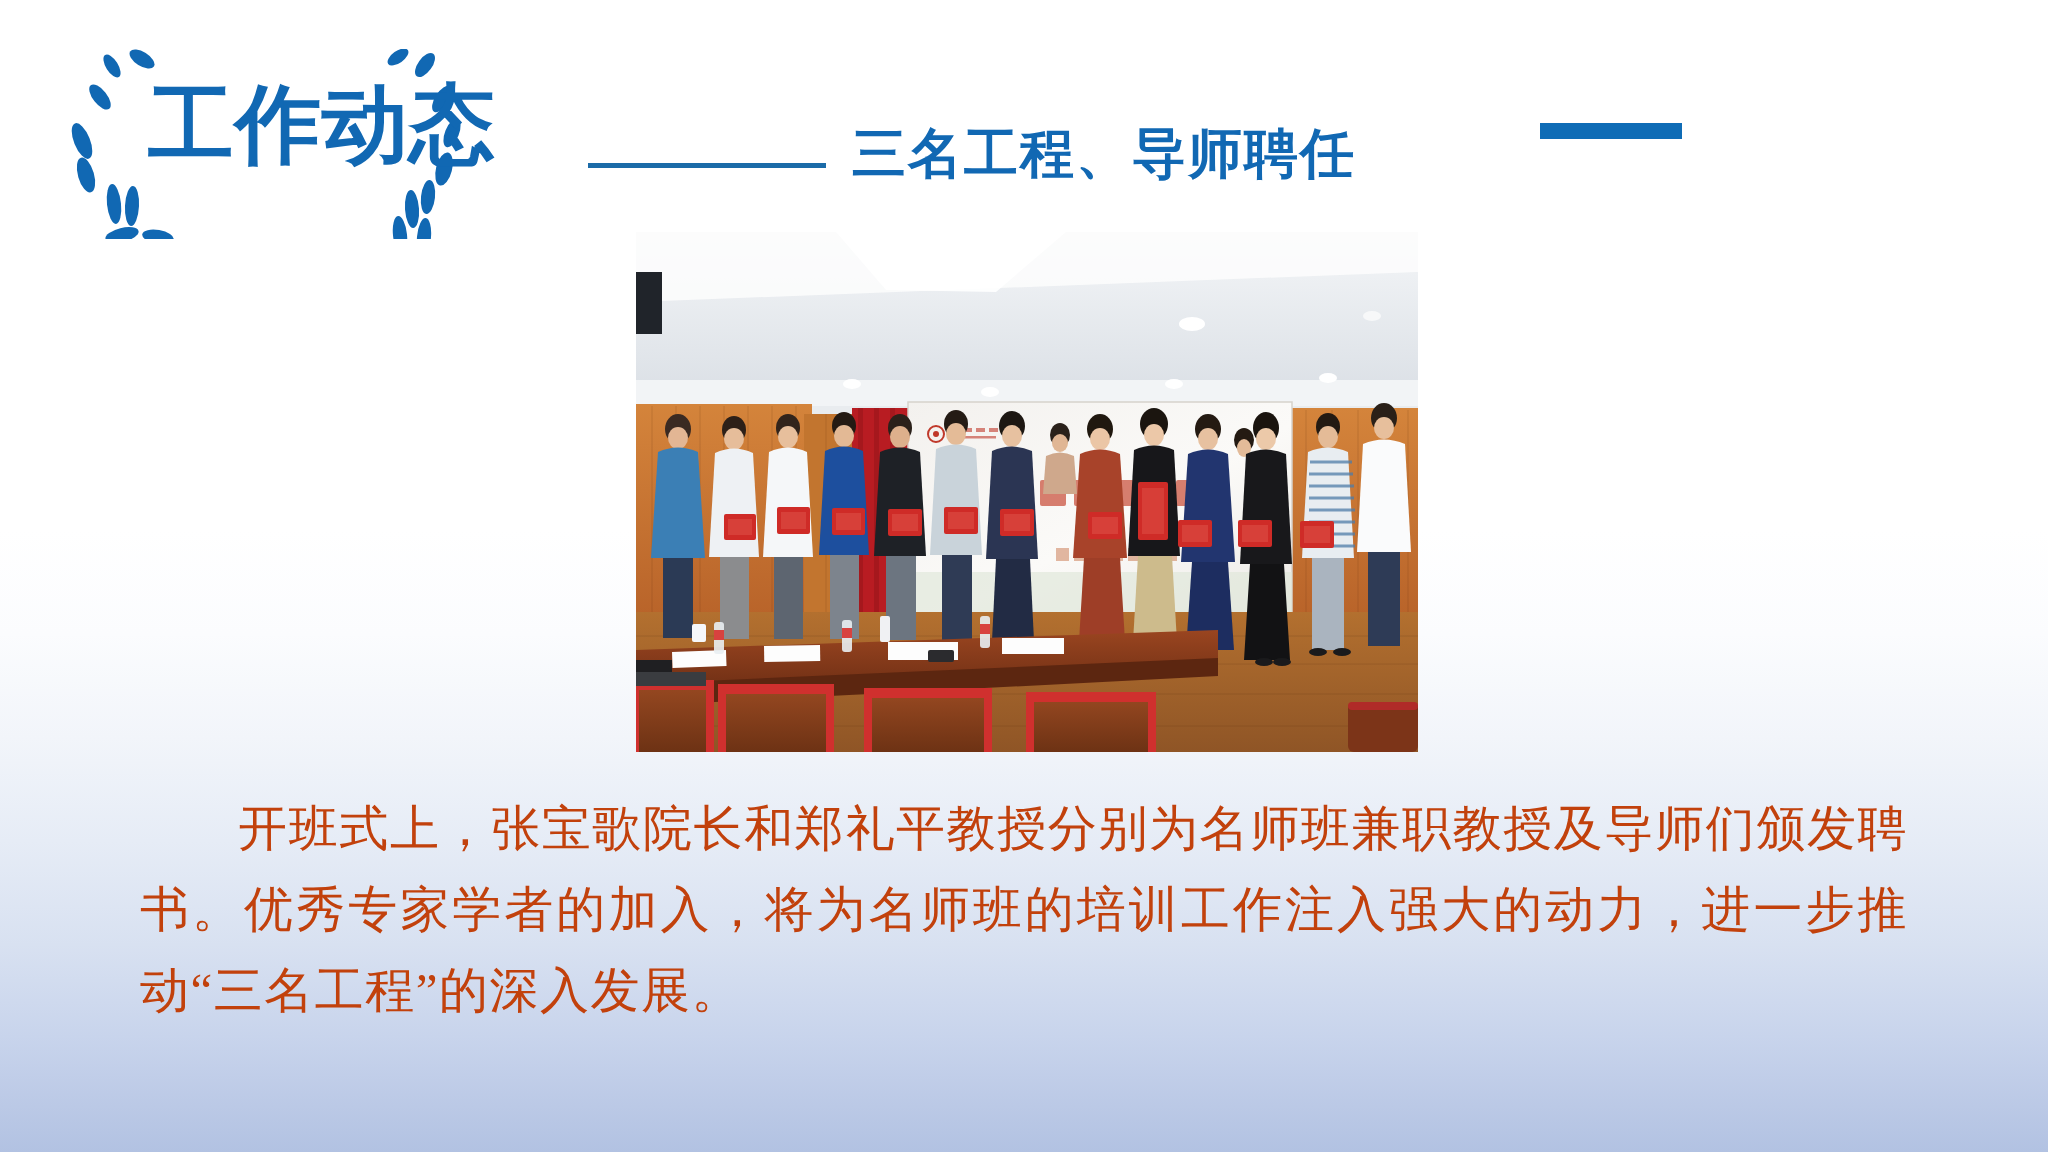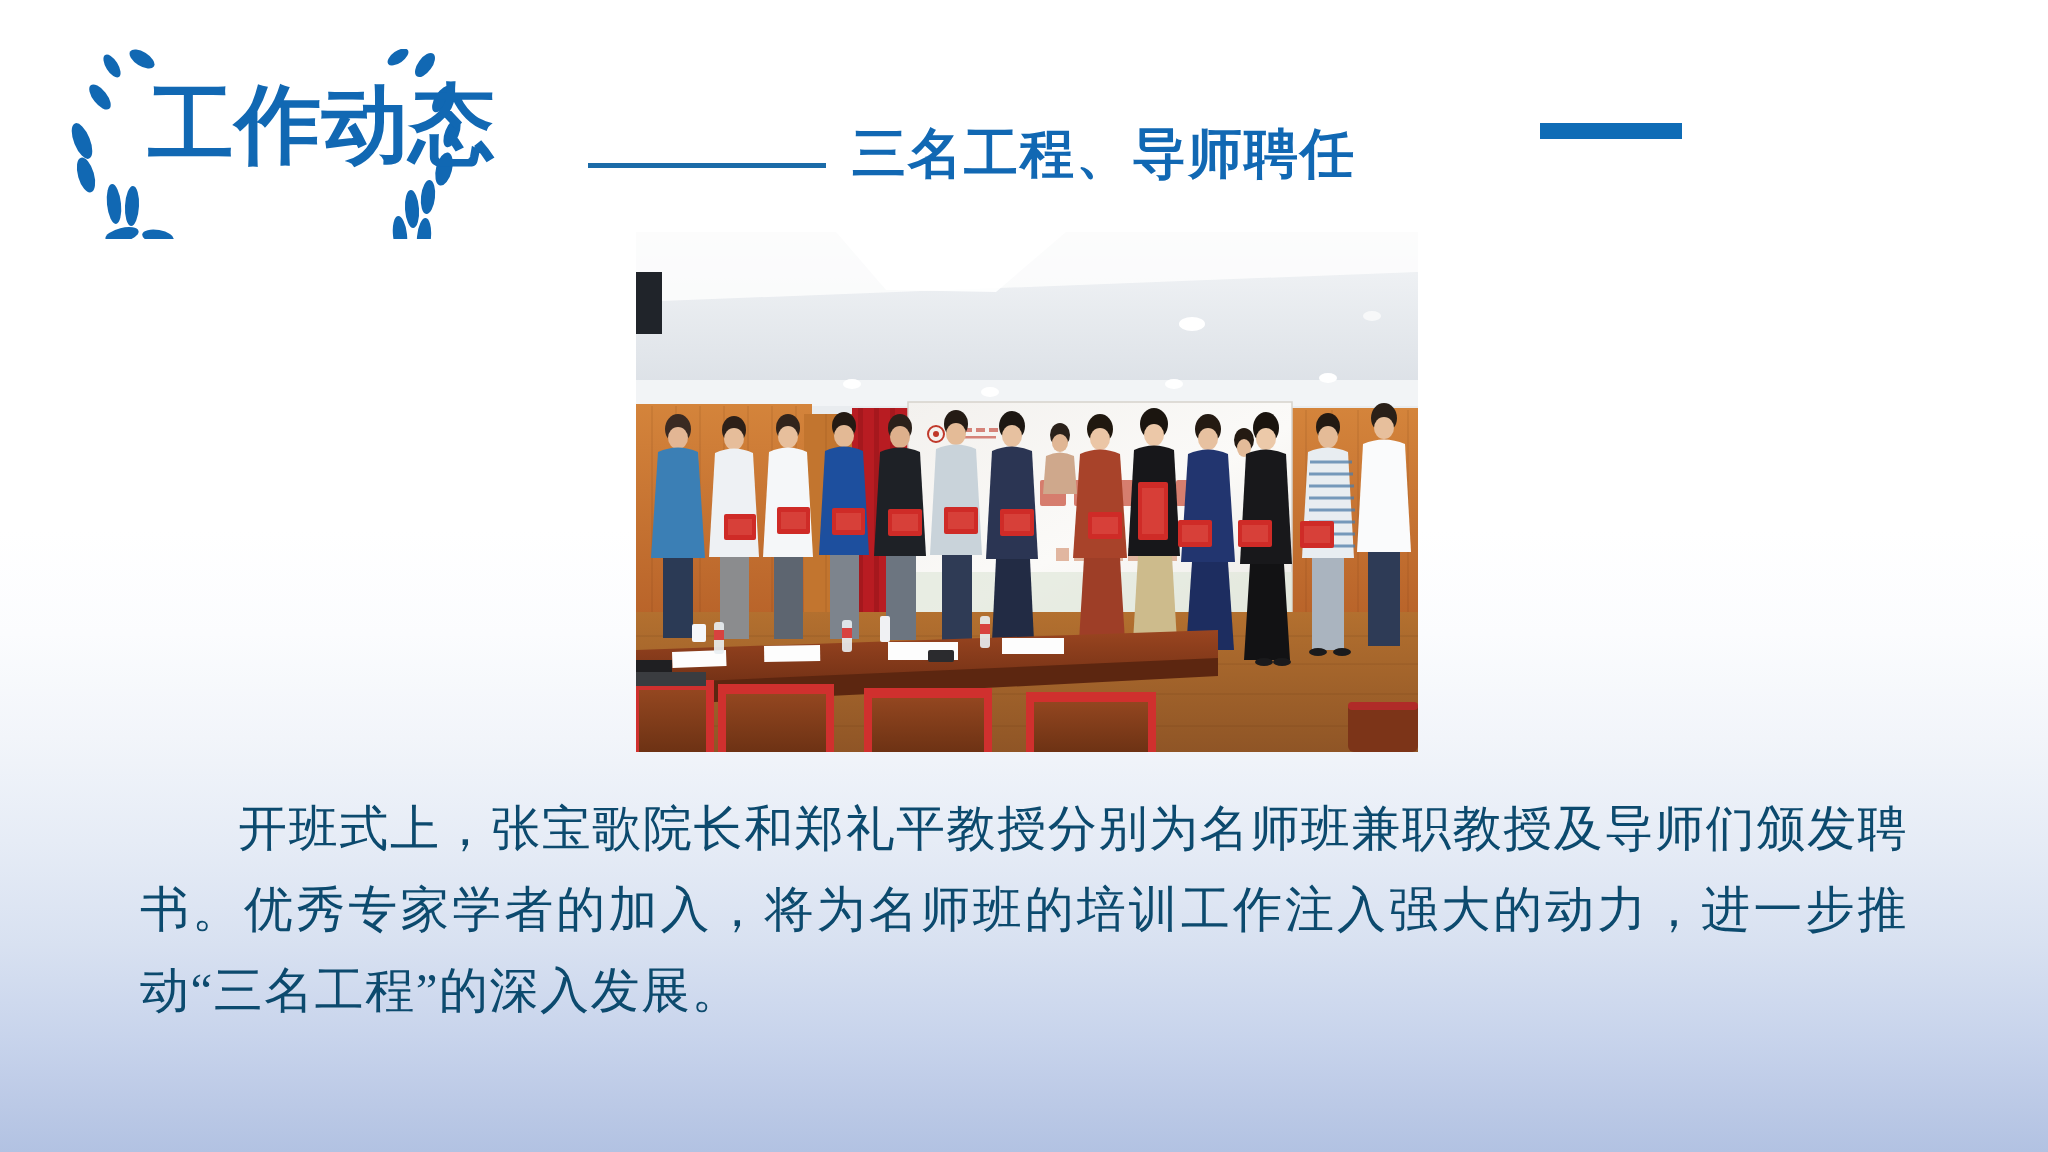--- a/index.html
+++ b/index.html
@@ -53,21 +53,21 @@
   }
   #photo-frame svg { display:block; }
 
   
   #body-text {
     position:absolute; left:140px; top:788px;
     width:1768px;
     font-family:"Liberation Serif","DejaVu Serif",serif;
     font-size:49px;
     line-height:81px;
-    color:#0c4a6e;
+    color:#c2410c;
     text-align:justify;
     text-justify:inter-character;
     letter-spacing:1.5px;
   }
   #body-text .indent { display:inline-block; width:98px; }
 </style>
 </head>
 <body>
 
 <div id="header">

